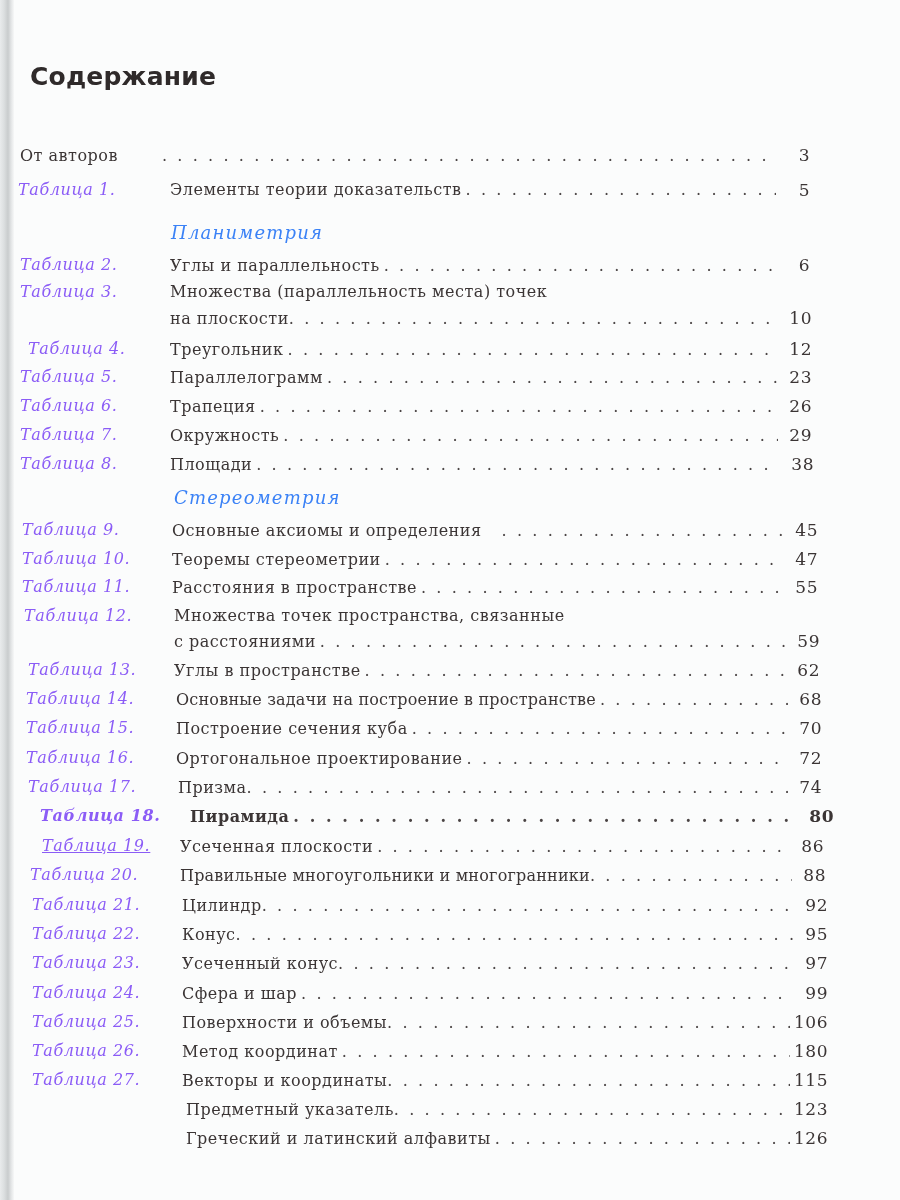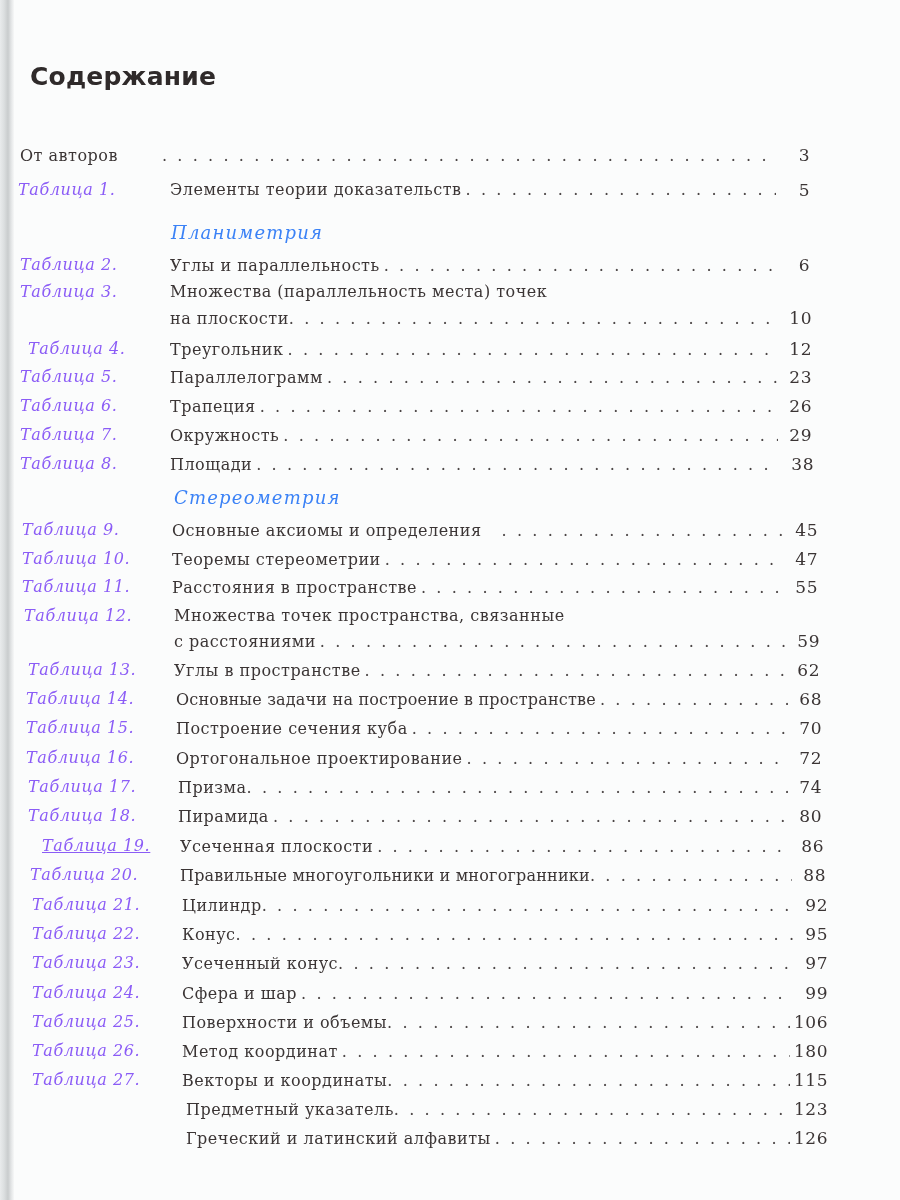--- a/index.html
+++ b/index.html
@@ -209,21 +209,21 @@
 
 <div class="row" style="top:774px; left:28px; width:794px;">
   <span class="label" style="left:0;">Таблица 17.</span>
   <div class="entry" style="left:150px; width:644px;">
     <span class="text">Призма</span>
     <span class="dots" style="margin-left:0;"></span>
     <span class="page">74</span>
   </div>
 </div>
 
-<div class="row" style="top:803px; left:28px; width:794px;">
+<div class="row" style="top:803px; left:40px; width:794px;font-weight:bold;">
   <span class="label" style="left:0;">Таблица 18.</span>
   <div class="entry" style="left:150px; width:644px;">
     <span class="text">Пирамида</span>
     <span class="dots"></span>
     <span class="page">80</span>
   </div>
 </div>
 
 <div class="row" style="top:833px; left:30px; width:794px;">
   <span class="label" style="left:12px;text-decoration:underline;">Таблица 19.</span>

